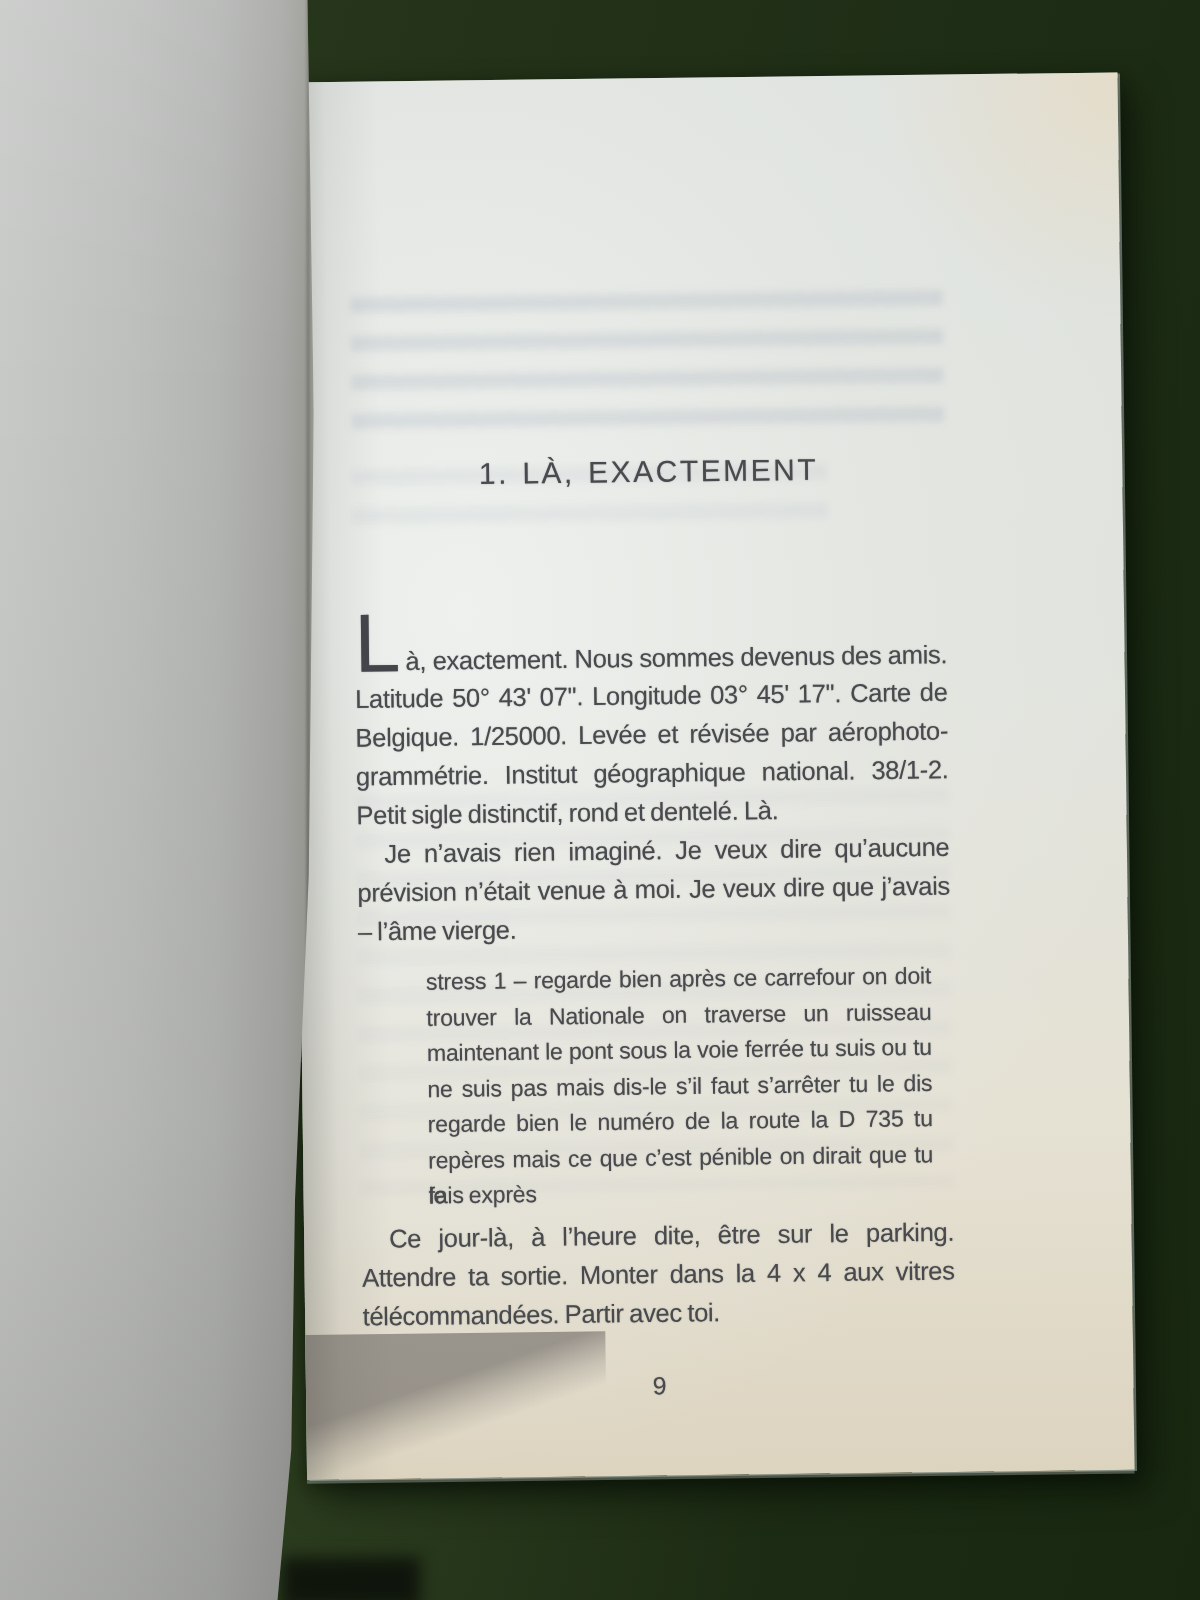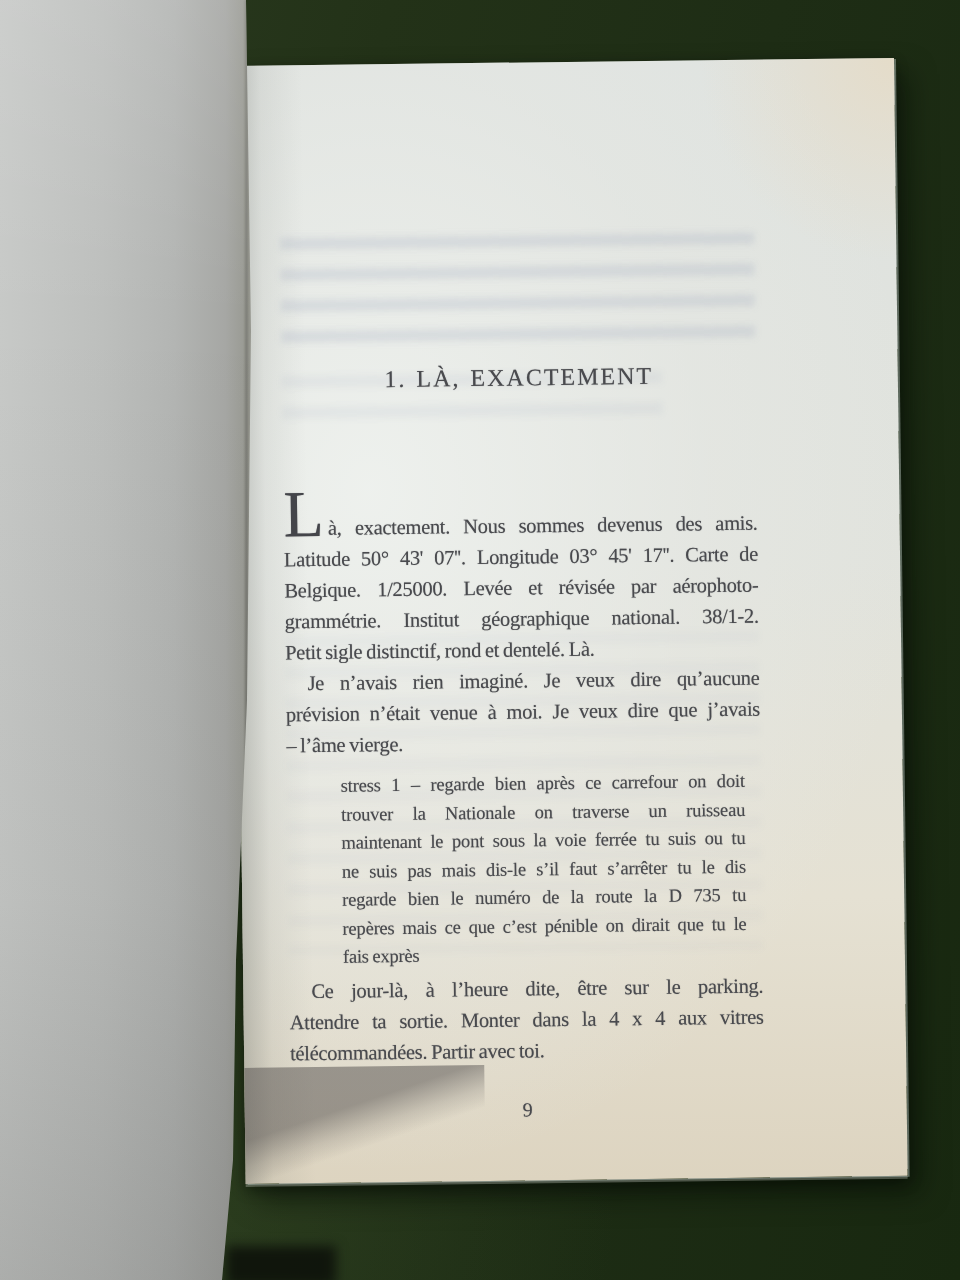--- a/index.html
+++ b/index.html
@@ -1,21 +1,21 @@
 <!DOCTYPE html>
 <html><head>
 <meta charset="utf-8">
 <style>
   html,body{margin:0;padding:0;background:#101a0b;}
   .stage{
     position:relative;width:960px;height:1280px;overflow:hidden;
     background:
       radial-gradient(70% 45% at 22% 95%, rgba(62,84,44,0.35) 0%, rgba(62,84,44,0) 60%),
       linear-gradient(105deg,#2b3b20 0%, #233218 30%, #1e2d15 60%, #182810 100%);
-    font-family:Liberation Serif, serif;
+    font-family:Liberation Sans, sans-serif;
   }
   
   .book-page{
     position:absolute;left:232px;top:66px;width:662px;height:1118px;
     transform:rotate(-0.7deg);transform-origin:0 0;
     background:
       radial-gradient(42% 26% at 100% 0%, rgba(233,214,182,0.55) 0%, rgba(233,214,182,0) 70%),
       linear-gradient(to right, rgba(104,108,102,0.35) 0px, rgba(104,108,102,0.10) 28px, rgba(104,108,102,0) 70px),
       radial-gradient(115% 85% at 20% 38%, rgba(240,243,240,0.85) 0%, rgba(231,233,229,0.45) 45%, rgba(0,0,0,0) 72%),
       linear-gradient(to bottom, #dfe3e0 0%, #e1e3dd 45%, #e5e1d3 75%, #ddd4c0 100%);

